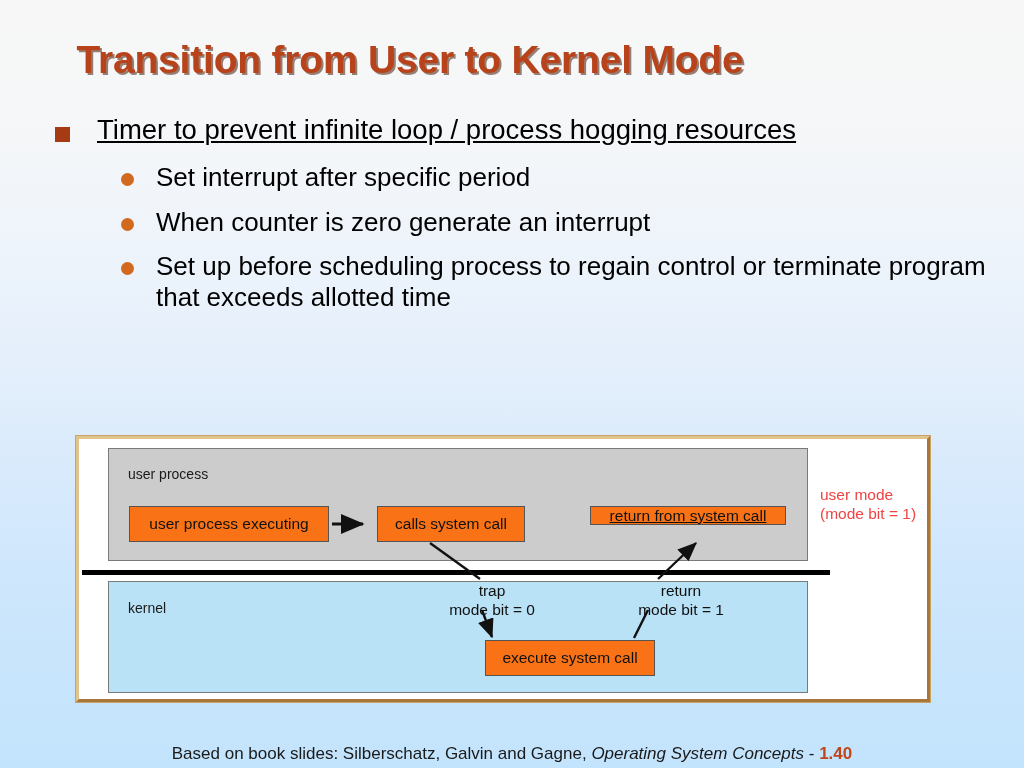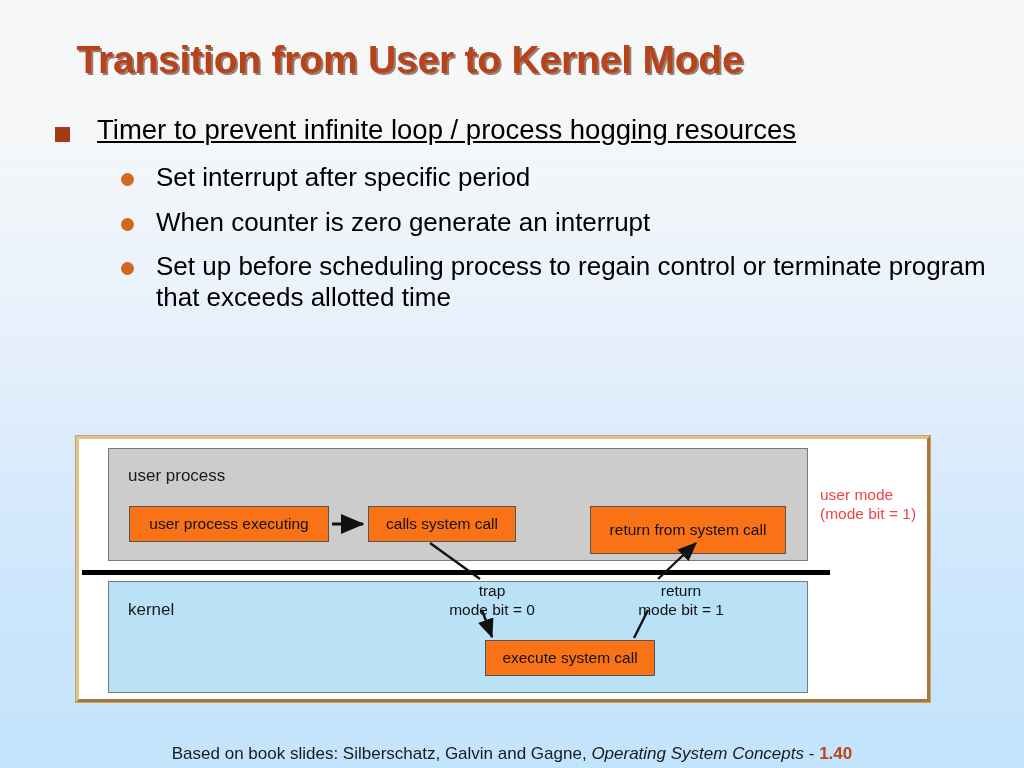--- a/index.html
+++ b/index.html
@@ -132,21 +132,21 @@
     top: 139px;
     width: 700px;
     height: 112px;
     background: #b9e2f7;
     border: 1px solid #7a7a7a;
     box-sizing: border-box;
   }
 
   .panel-label {
     position: absolute;
-    font-size: 17px;
+    font-size: 14px;
     color: #1a1a1a;
   }
   #user-panel-label { left: 46px; top: 24px; }
   #kernel-panel-label { left: 46px; top: 158px; }
 
   
   #mode-divider {
     position: absolute;
     left: 0px;
     top: 128px;
@@ -163,22 +163,22 @@
     box-sizing: border-box;
     font-size: 15.5px;
     color: #111111;
     display: flex;
     align-items: center;
     justify-content: center;
     text-align: center;
     white-space: nowrap;
   }
   #box-user-exec   { left: 47px;  top: 64px;  width: 200px; height: 36px; }
-  #box-calls-sc    { left: 286px; top: 64px;  width: 148px; height: 36px; }
-  #box-return-sc   { left: 508px; top: 64px;  width: 196px; height: 48px; }
+  #box-calls-sc    { left: 295px; top: 64px;  width: 148px; height: 36px; }
+  #box-return-sc   { left: 508px; top: 64px;  width: 196px; height: 19px; text-decoration: underline; }
   #box-execute-sc  { left: 384px; top: 198px; width: 170px; height: 36px; margin-left: 19px; }
 
   
   .mode-label {
     position: absolute;
     font-size: 15.5px;
     color: #ef4444;
     line-height: 1.22;
     white-space: nowrap;
   }

